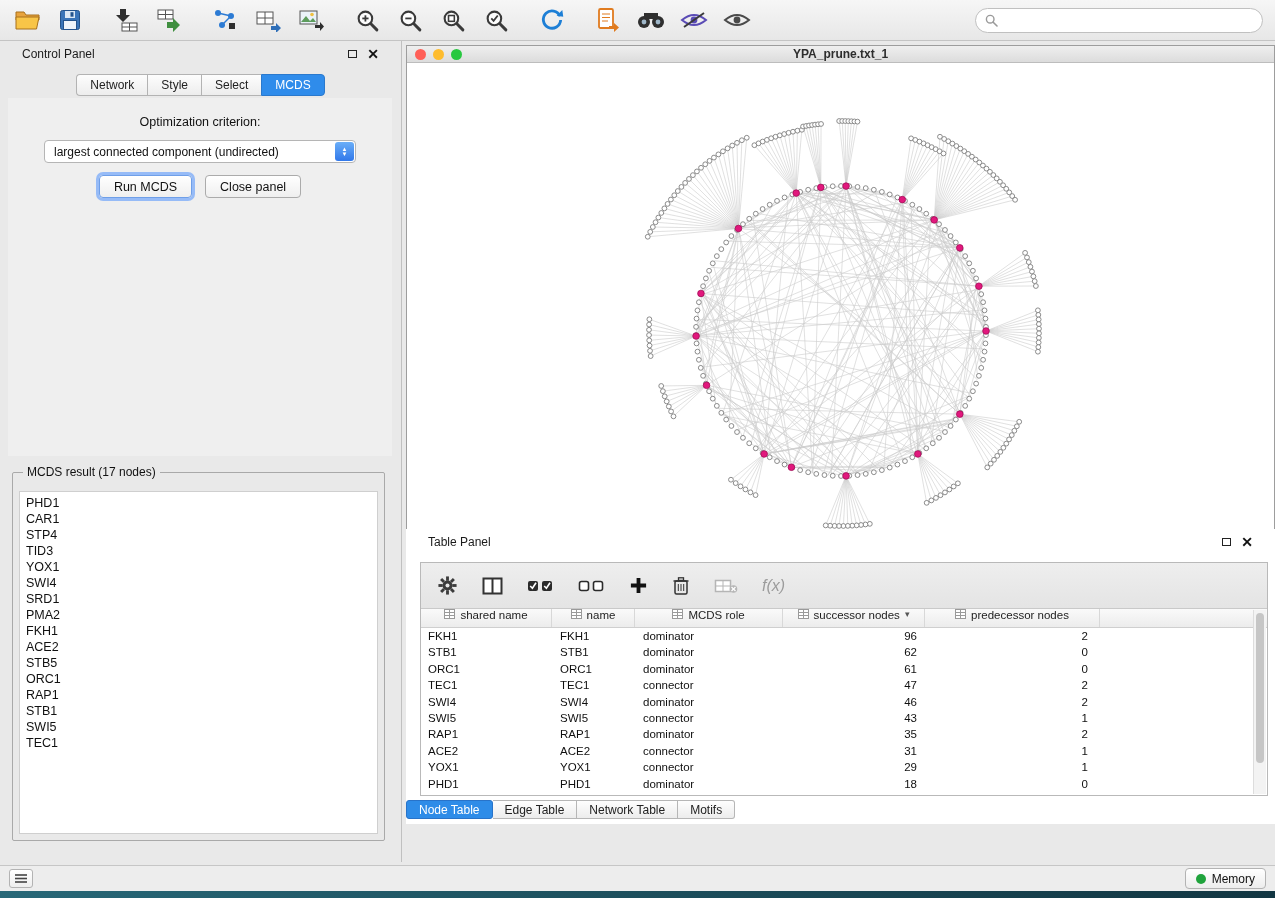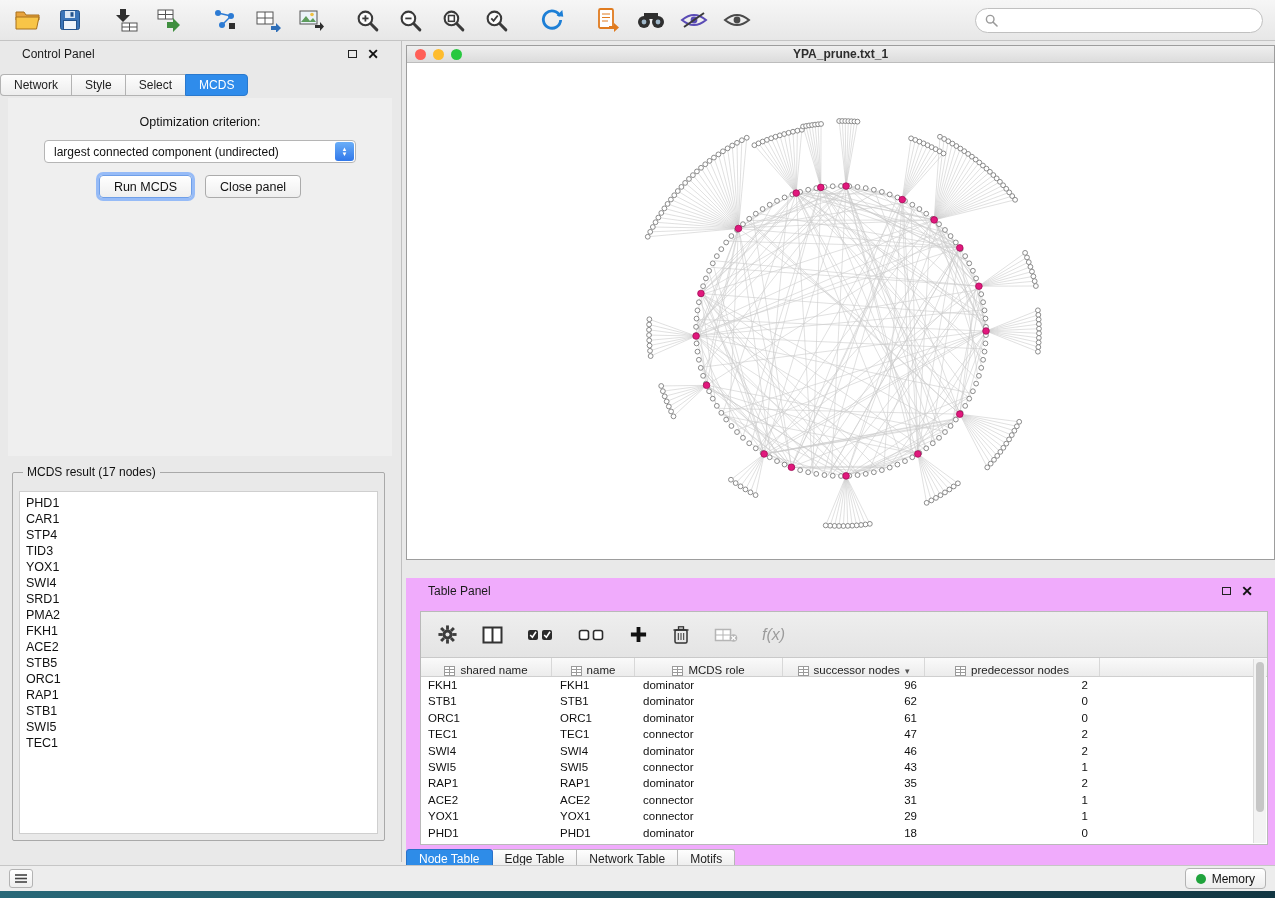--- a/index.html
+++ b/index.html
@@ -13,21 +13,21 @@
 .tbtn{background:none;border:none;width:30px;height:30px;display:flex;align-items:center;justify-content:center;cursor:pointer;padding:0}
 #searchbox{margin-left:auto;width:288px;height:25px;border:1px solid #c0c0c0;border-radius:13px;background:#fff;display:flex;align-items:center;padding:0 9px;gap:6px}
 #searchbox input{border:none;outline:none;flex:1;font-size:12px;background:transparent;color:#333}
 
 
 #control-panel{position:absolute;left:0;top:41px;width:402px;bottom:29px;background:#e9e9e9;border-right:1px solid #c0c0c0}
 .panel-titlebar{height:26px;display:flex;align-items:center;padding:0 22px;font-size:12px;color:#1b1b1b}
 .panel-ctrls{margin-left:auto;display:flex;gap:10px;align-items:center}
 .float-box{width:9px;height:8px;border:1.5px solid #222;display:inline-block;cursor:pointer}
 .close-x{font-size:14px;font-weight:bold;color:#111;line-height:10px;cursor:pointer}
-#cp-tabs{display:flex;margin-top:7px}
+#cp-tabs{display:flex;justify-content:center;margin-top:7px}
 .cp-tab{padding:3px 13px;font-size:12px;background:linear-gradient(#fdfdfd,#ededed);border:1px solid #b3b3b3;border-right:none;color:#222;cursor:pointer}
 .cp-tab:first-child{border-radius:4px 0 0 4px}
 .cp-tab:last-child{border-right:1px solid #b3b3b3;border-radius:0 4px 4px 0}
 .cp-tab.active{background:#2f8ceb;color:#fff;border-color:#2a79cd}
 #cp-inner{position:absolute;left:8px;right:9px;top:57px;height:358px;background:#efefef}
 #opt-label{text-align:center;font-size:12.5px;color:#111;margin-top:17px}
 #opt-select{margin:11px auto 0;width:312px;height:23px;background:#fff;border:1px solid #b5b5b5;border-radius:4px;display:flex;align-items:center;font-size:12px;color:#111;padding-left:9px;position:relative;cursor:pointer}
 #opt-select .stepper{position:absolute;right:1px;top:1px;bottom:1px;width:19px;background:linear-gradient(#6aaef8,#3178ea);border-radius:3px;display:flex;flex-direction:column;align-items:center;justify-content:center;color:#fff;font-size:6px;line-height:5px}
 #cp-buttons{display:flex;justify-content:center;gap:13px;margin-top:12px}
 .cbtn{height:23px;padding:0 14px;font-size:12.5px;color:#111;background:linear-gradient(#ffffff,#efefef);border:1px solid #ababab;border-radius:4px;cursor:pointer}
@@ -39,27 +39,27 @@
 
 
 #network-window{position:absolute;left:406px;top:45px;width:869px;height:515px;background:#fff;border:1px solid #9d9d9d}
 #net-titlebar{height:17px;background:linear-gradient(#efefef,#dcdcdc);border-bottom:1px solid #bdbdbd;position:relative;display:flex;align-items:center;justify-content:center;font-size:12px;font-weight:bold;color:#2d2d2d}
 .traffic{position:absolute;left:8px;top:3px;display:flex;gap:7px}
 .dot{width:11px;height:11px;border-radius:50%;border:none;cursor:pointer;padding:0}
 .dot.red{background:#ff5f57}.dot.yellow{background:#febc2e}.dot.green{background:#28c840}
 #net-canvas{position:absolute;left:0;top:17px;right:0;bottom:0;background:#fff}
 
 
-#table-panel{position:absolute;left:406px;top:578px;right:0;height:295px;background:#f0abfc}
+#table-panel{position:absolute;left:406px;top:529px;right:0;height:295px;background:#ffffff}
 #tp-box{position:absolute;left:14px;right:7px;top:33px;bottom:28px;background:#fff;border:1px solid #b9b9b9}
 #tp-toolbar{height:46px;background:linear-gradient(#eeeeee,#e4e4e4);border-bottom:1px solid #c9c9c9;display:flex;align-items:center;gap:24px;padding:0 16px}
 .tpbtn{background:none;border:none;cursor:pointer;display:flex;align-items:center;justify-content:center;padding:0}
 .fx{font-family:Liberation Sans, sans-serif;font-style:italic;color:#9c9c9c;font-size:16px}
 .thead{height:19px;display:flex;background:linear-gradient(#fafafa,#ececec);border-bottom:1px solid #cfcfcf}
-.th{display:flex;align-items:flex-end;justify-content:center;gap:5px;font-size:11.5px;color:#1d1d1d;border-right:1px solid #d8d8d8;cursor:pointer}
+.th{display:flex;align-items:flex-start;justify-content:center;gap:5px;font-size:11.5px;color:#1d1d1d;border-right:1px solid #d8d8d8;cursor:pointer}
 .c0{width:131px}.c1{width:83px}.c2{width:148px}.c3{width:142px}.c4{width:175px}.cfill{flex:1;border-right:none}
 .sortarrow{color:#555;font-size:9px}
 #tbody{position:absolute;left:0;right:14px;top:65px;bottom:0;overflow:hidden}
 .trow{display:flex;height:16.4px}
 .td{font-size:11.5px;color:#101010;line-height:16.4px;white-space:nowrap;overflow:hidden}
 .td.c0{padding-left:7px}.td.c1{padding-left:8px}.td.c2{padding-left:8px}
 .td.c3{text-align:right;padding-right:8px}.td.c4{text-align:right;padding-right:12px}
 #tscroll{position:absolute;right:1px;top:47px;bottom:1px;width:13px;background:#f3f3f3;border-left:1px solid #ddd}
 #tscroll .thumb{position:absolute;top:3px;left:2px;width:8px;height:150px;background:#c6c6c6;border-radius:4px;cursor:pointer}
 #tp-tabs{position:absolute;left:0;right:0;top:271px;display:flex;justify-content:flex-start}

